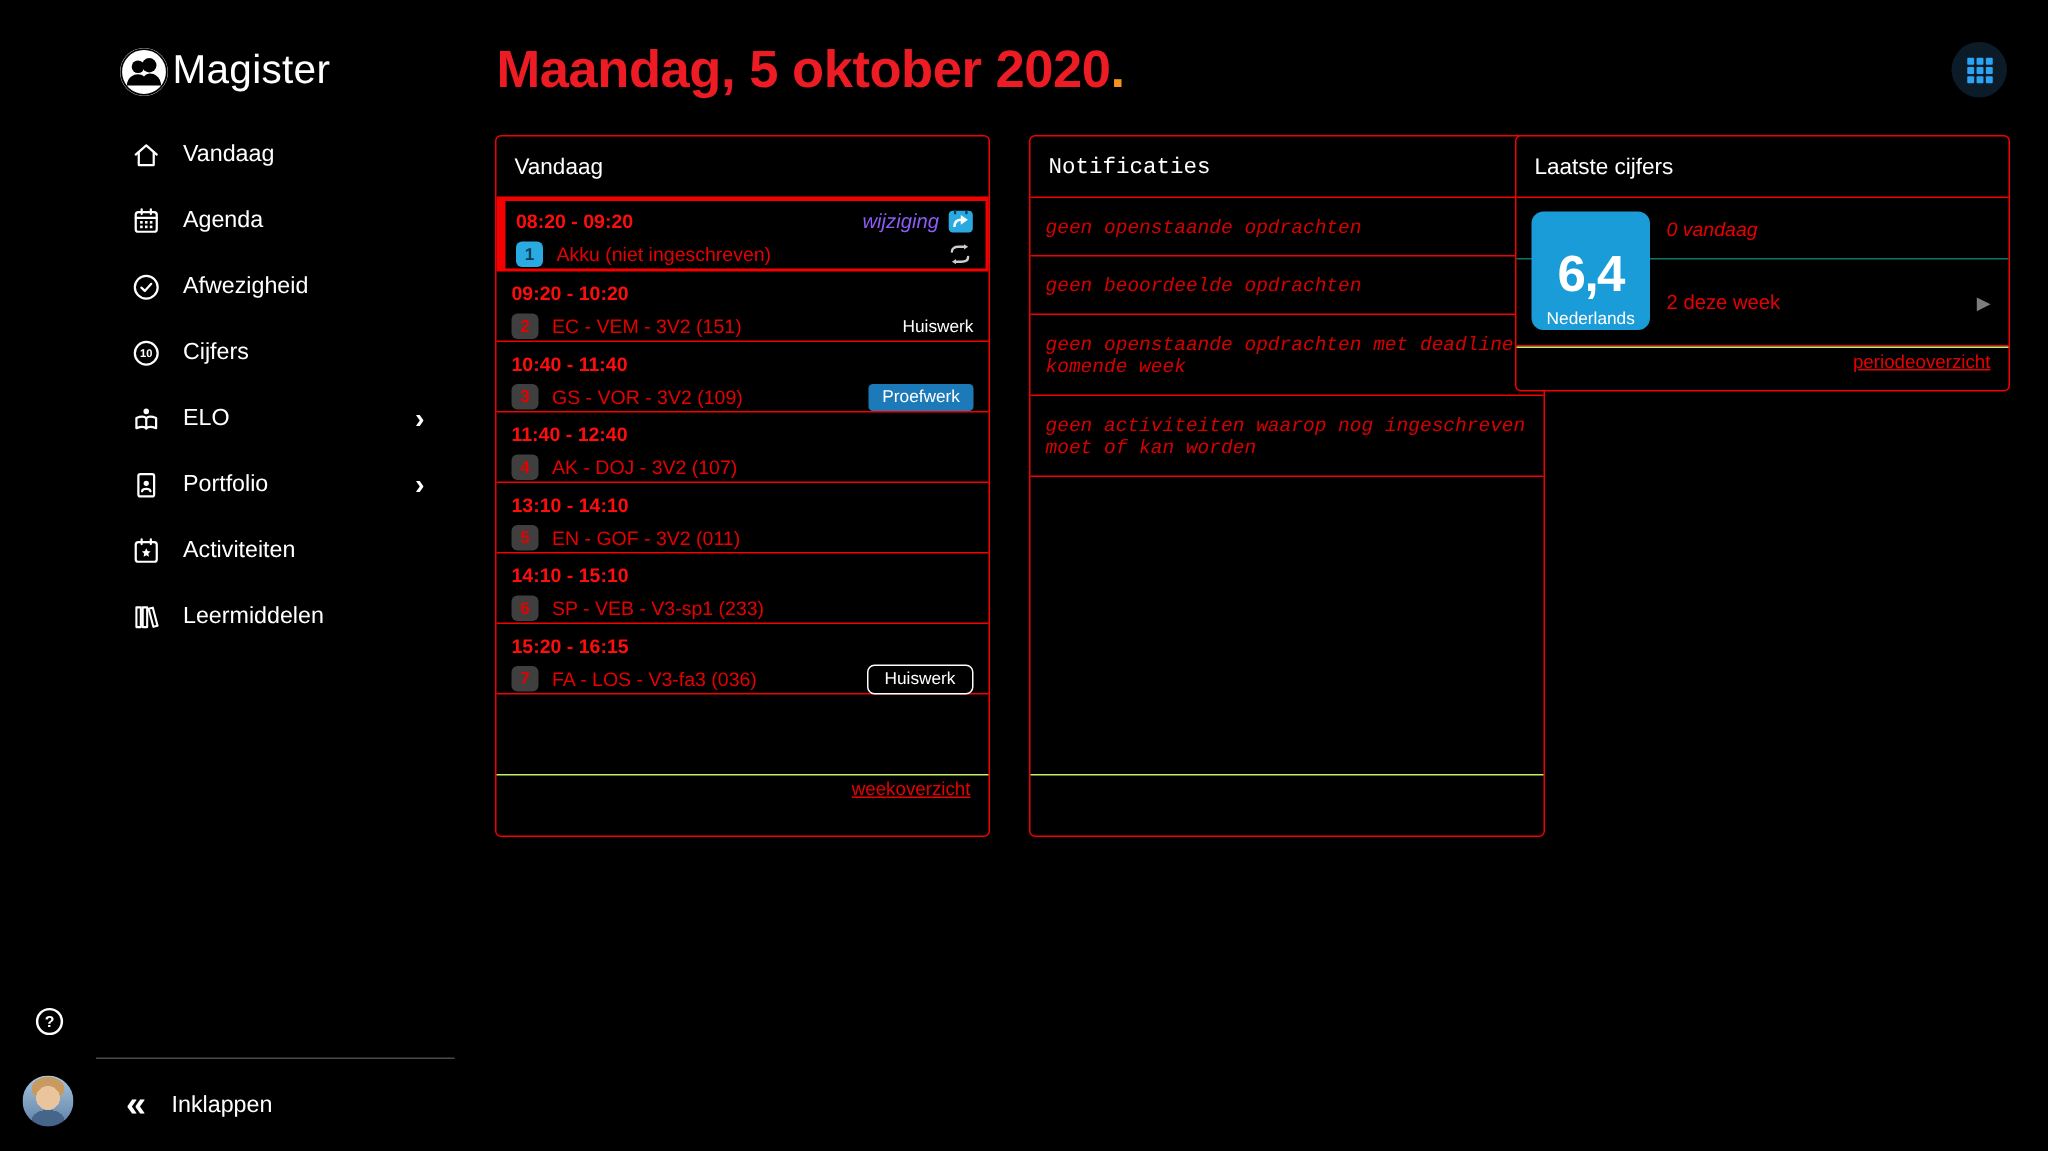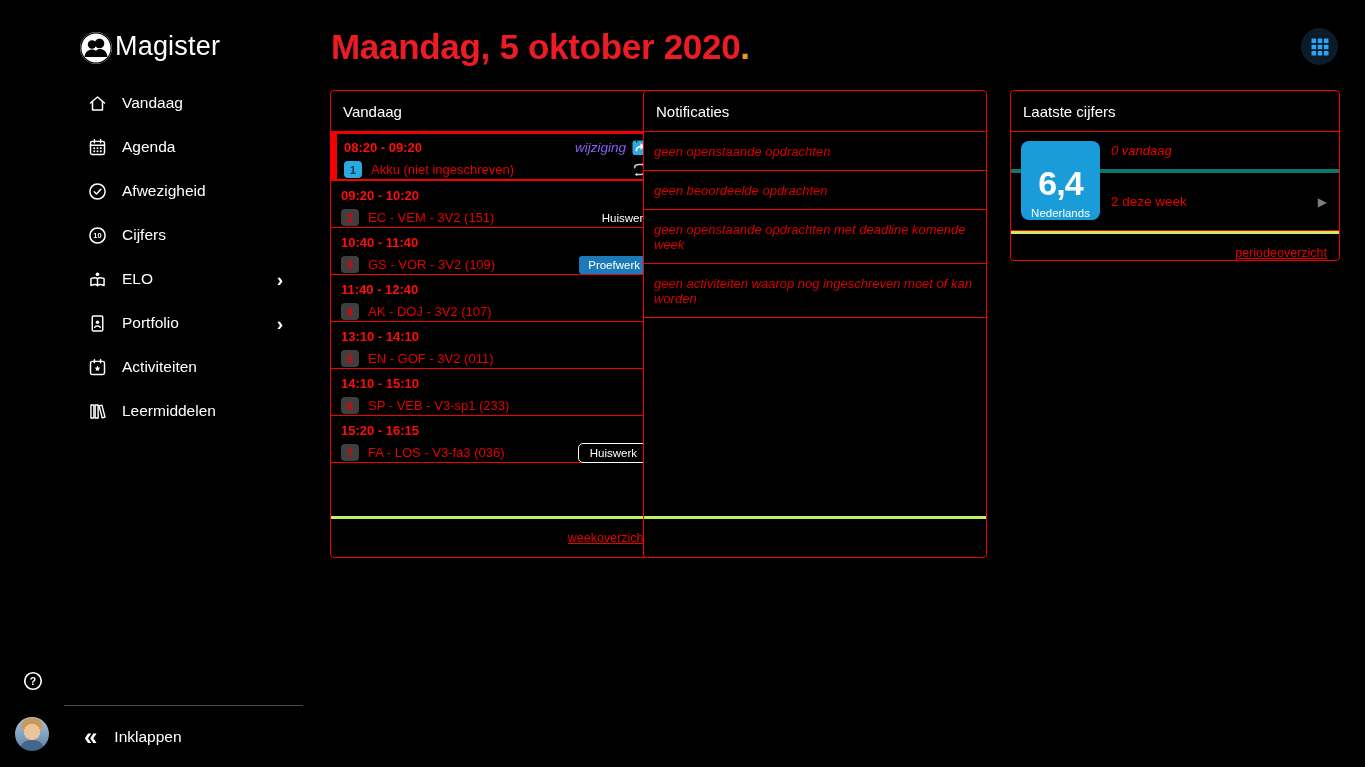--- a/index.html
+++ b/index.html
@@ -34,26 +34,26 @@
   .page-title { position:absolute; left:331px; top:27px; font-size:35px; font-weight:800;
     color:#ed1c24; letter-spacing:-0.3px; }
   .page-title .dot { color:#f7941e; }
   .apps-btn { position:absolute; left:1301px; top:28px; width:37px; height:37px; border-radius:50%;
     background:#0c1b28; display:flex; align-items:center; justify-content:center; cursor:pointer; }
 
   
   .panel { position:absolute; background:#000; border:1px solid #f40000; border-radius:4px;
     display:flex; flex-direction:column; }
   .panel-vandaag    { left:330px; top:90px; width:330px; height:468px; }
-  .panel-notif      { left:643px; top:90px; width:344px; height:468px; }
+  .panel-notif      { left:686px; top:90px; width:344px; height:468px;font-family:Liberation Mono, monospace; }
   .panel-cijfers    { left:1010px; top:90px; width:330px; height:171px; }
   .panel-header { height:41px; flex:0 0 41px; display:flex; align-items:center; padding:0 12px;
     color:#fff; font-size:15px; border-bottom:1px solid #f40000; }
-  .panel-footer { margin-top:auto; flex:0 0 41px; border-top:3px solid #bef264; display:flex;
-    justify-content:flex-end; padding:12px 12px; }
+  .panel-footer { margin-top:auto; flex:0 0 41px; border-top:1px solid #bef264; display:flex;
+    justify-content:flex-end; padding:2px 12px; }
   .footer-link { color:#e60000; font-size:12.5px; text-decoration:underline; cursor:pointer; }
 
   
   .sched-item { flex:0 0 47px; border-bottom:1px solid #f40000; padding:6px 10px 0 10px; cursor:pointer; }
   .sched-item.active { flex:0 0 48px; border:2px solid #f40000; border-left-width:6px;
     padding:5px 8px 0 7px; }
   .time-row { display:flex; justify-content:space-between; align-items:center; height:17px; }
   .time { color:#ff0d0d; font-weight:bold; font-size:13px; }
   .change-wrap { display:flex; align-items:center; gap:6px; }
   .change-label { color:#8b5cf6; font-style:italic; font-size:13.5px; }
@@ -69,21 +69,21 @@
   
   .notif-row { border-bottom:1px solid #f40000; padding:12px 10px 11px 10px; color:#d60000;
     font-style:italic; font-size:13px; }
 
   
   .cijfers-body { position:relative; display:flex; flex-direction:column; flex:1; }
   .grade-tile { position:absolute; left:10px; top:9px; width:79px; height:79px; background:#199cd8;
     border-radius:8px; color:#fff; text-align:center; cursor:pointer; z-index:2; }
   .grade-value { font-size:34px; font-weight:bold; margin-top:23px; letter-spacing:-1px; }
   .grade-subject { font-size:11.5px; margin-top:4px; }
-  .cijfer-row1 { flex:0 0 41px; border-bottom:4px solid #0f766e; display:flex; align-items:center;
+  .cijfer-row1 { flex:0 0 41px; border-bottom:1px solid #0f766e; display:flex; align-items:center;
     padding-left:100px; color:#e60000; font-style:italic; font-size:13px; }
   .cijfer-row2 { flex:0 0 58px; border-bottom:1px solid #f40000; display:flex; align-items:center;
     justify-content:space-between; padding-left:100px; padding-right:12px; color:#e60000;
     font-size:13.5px; cursor:pointer; }
   .row-arrow { color:#7d7d7d; font-size:12px; }
 
   svg { display:block; }
 </style>
 </head>
 <body>

